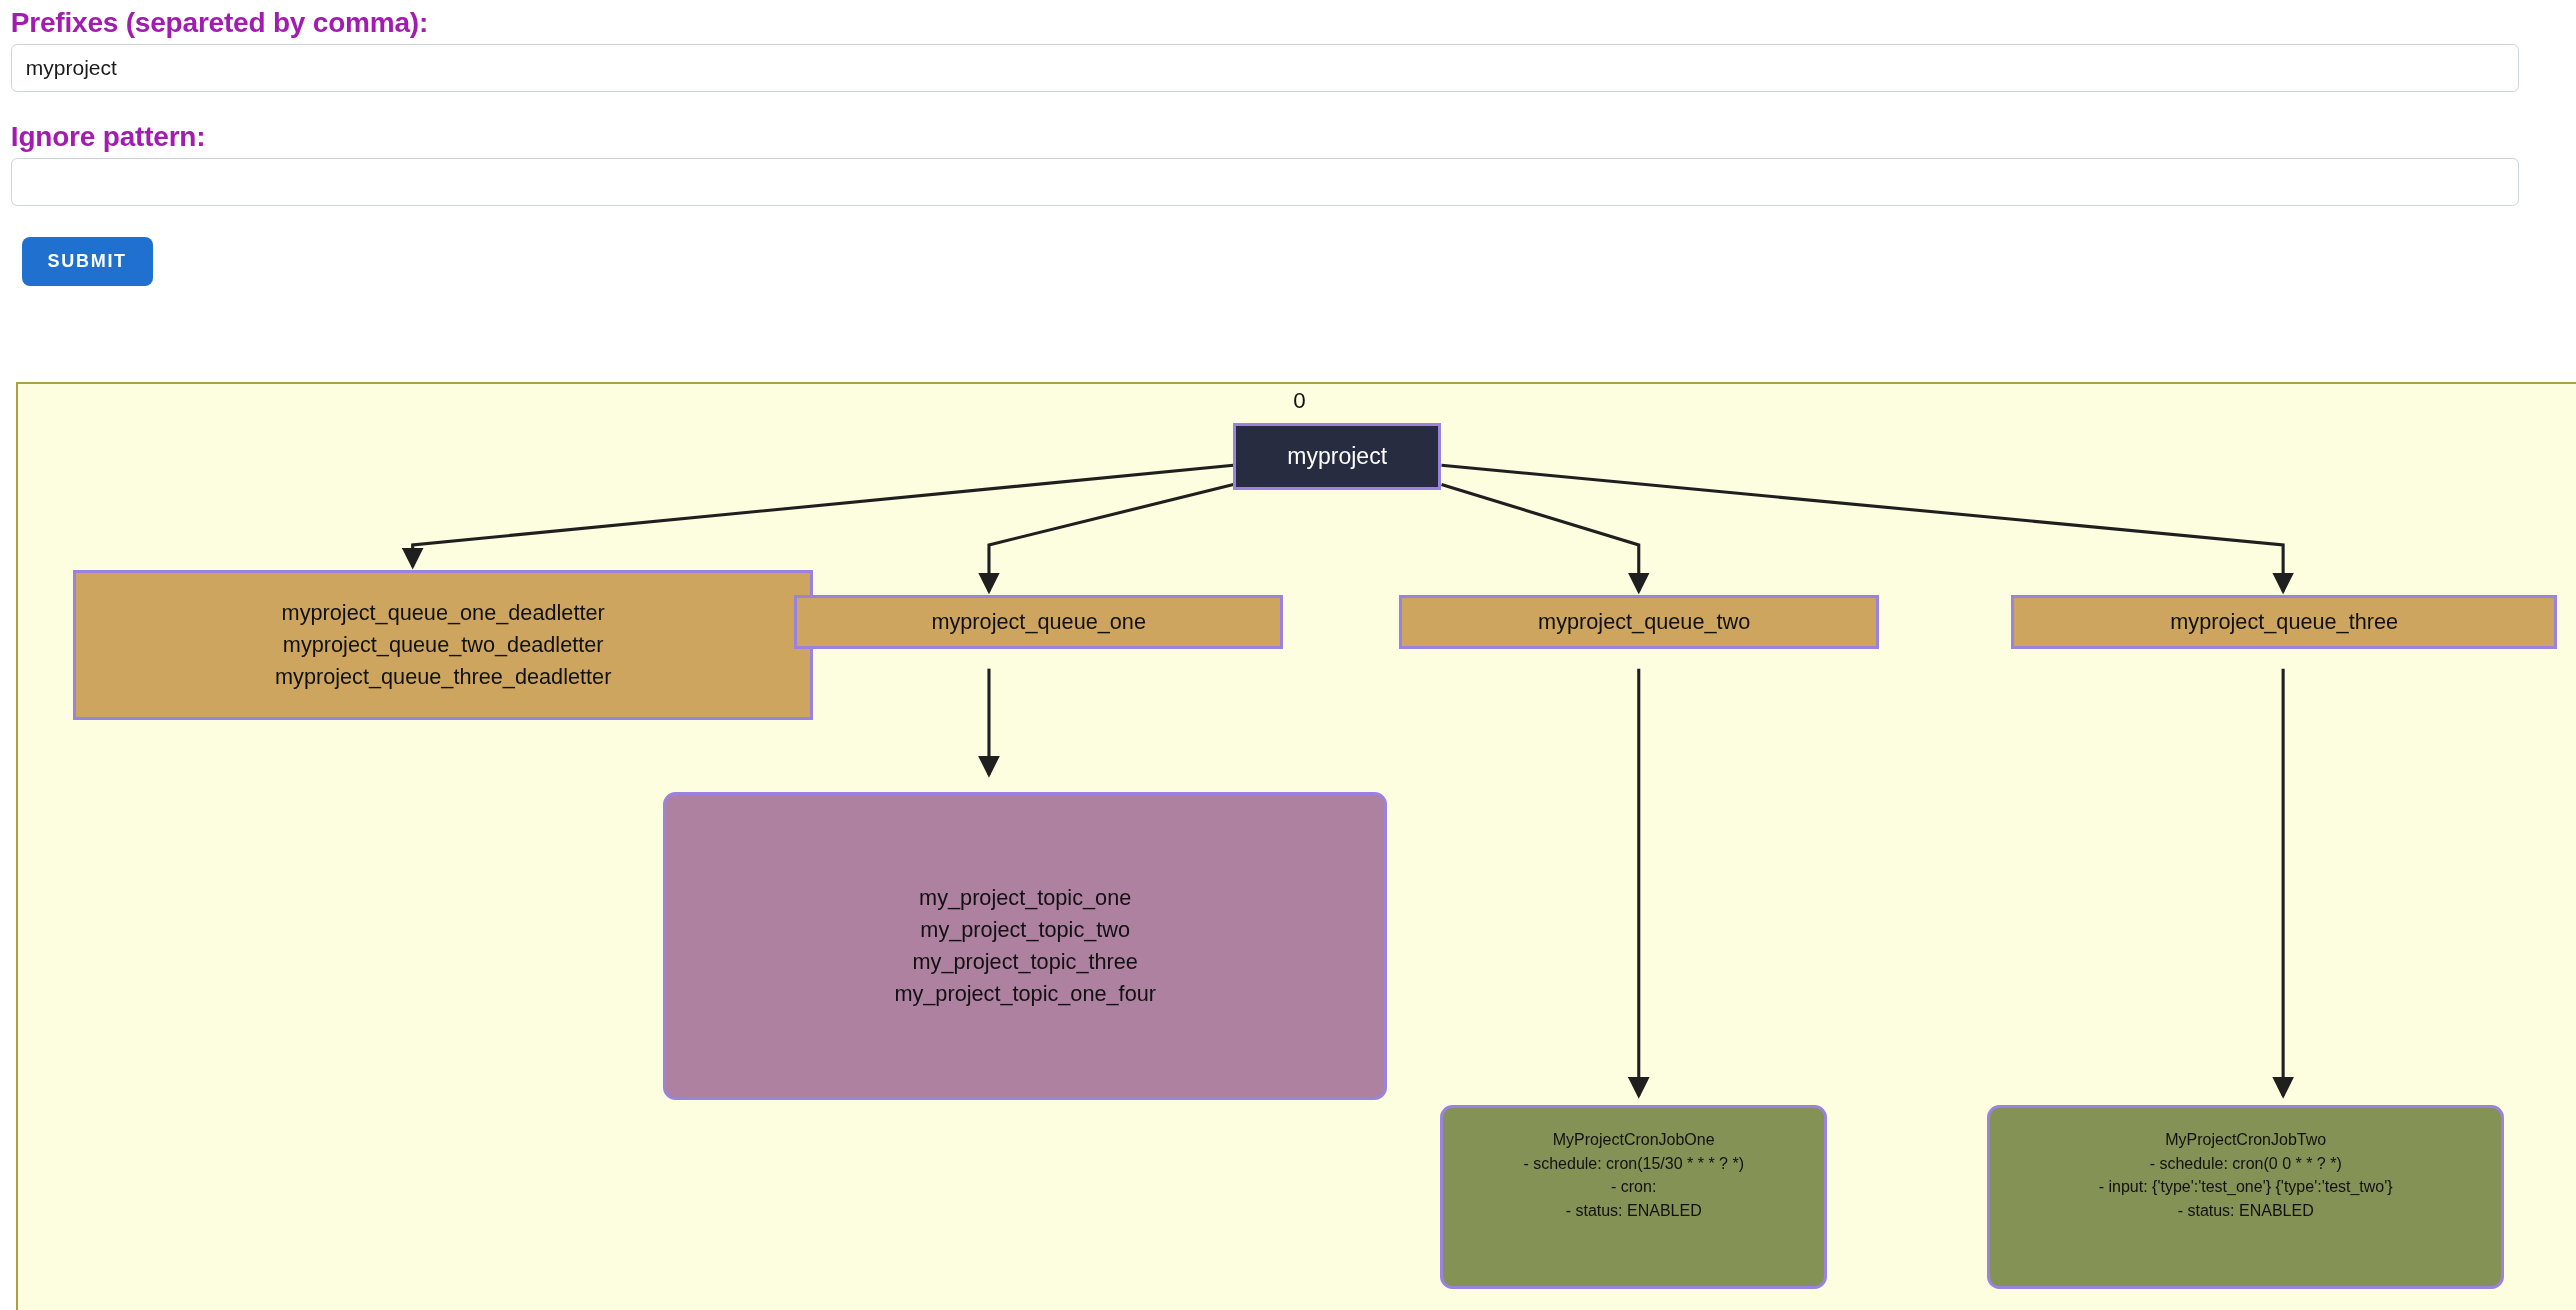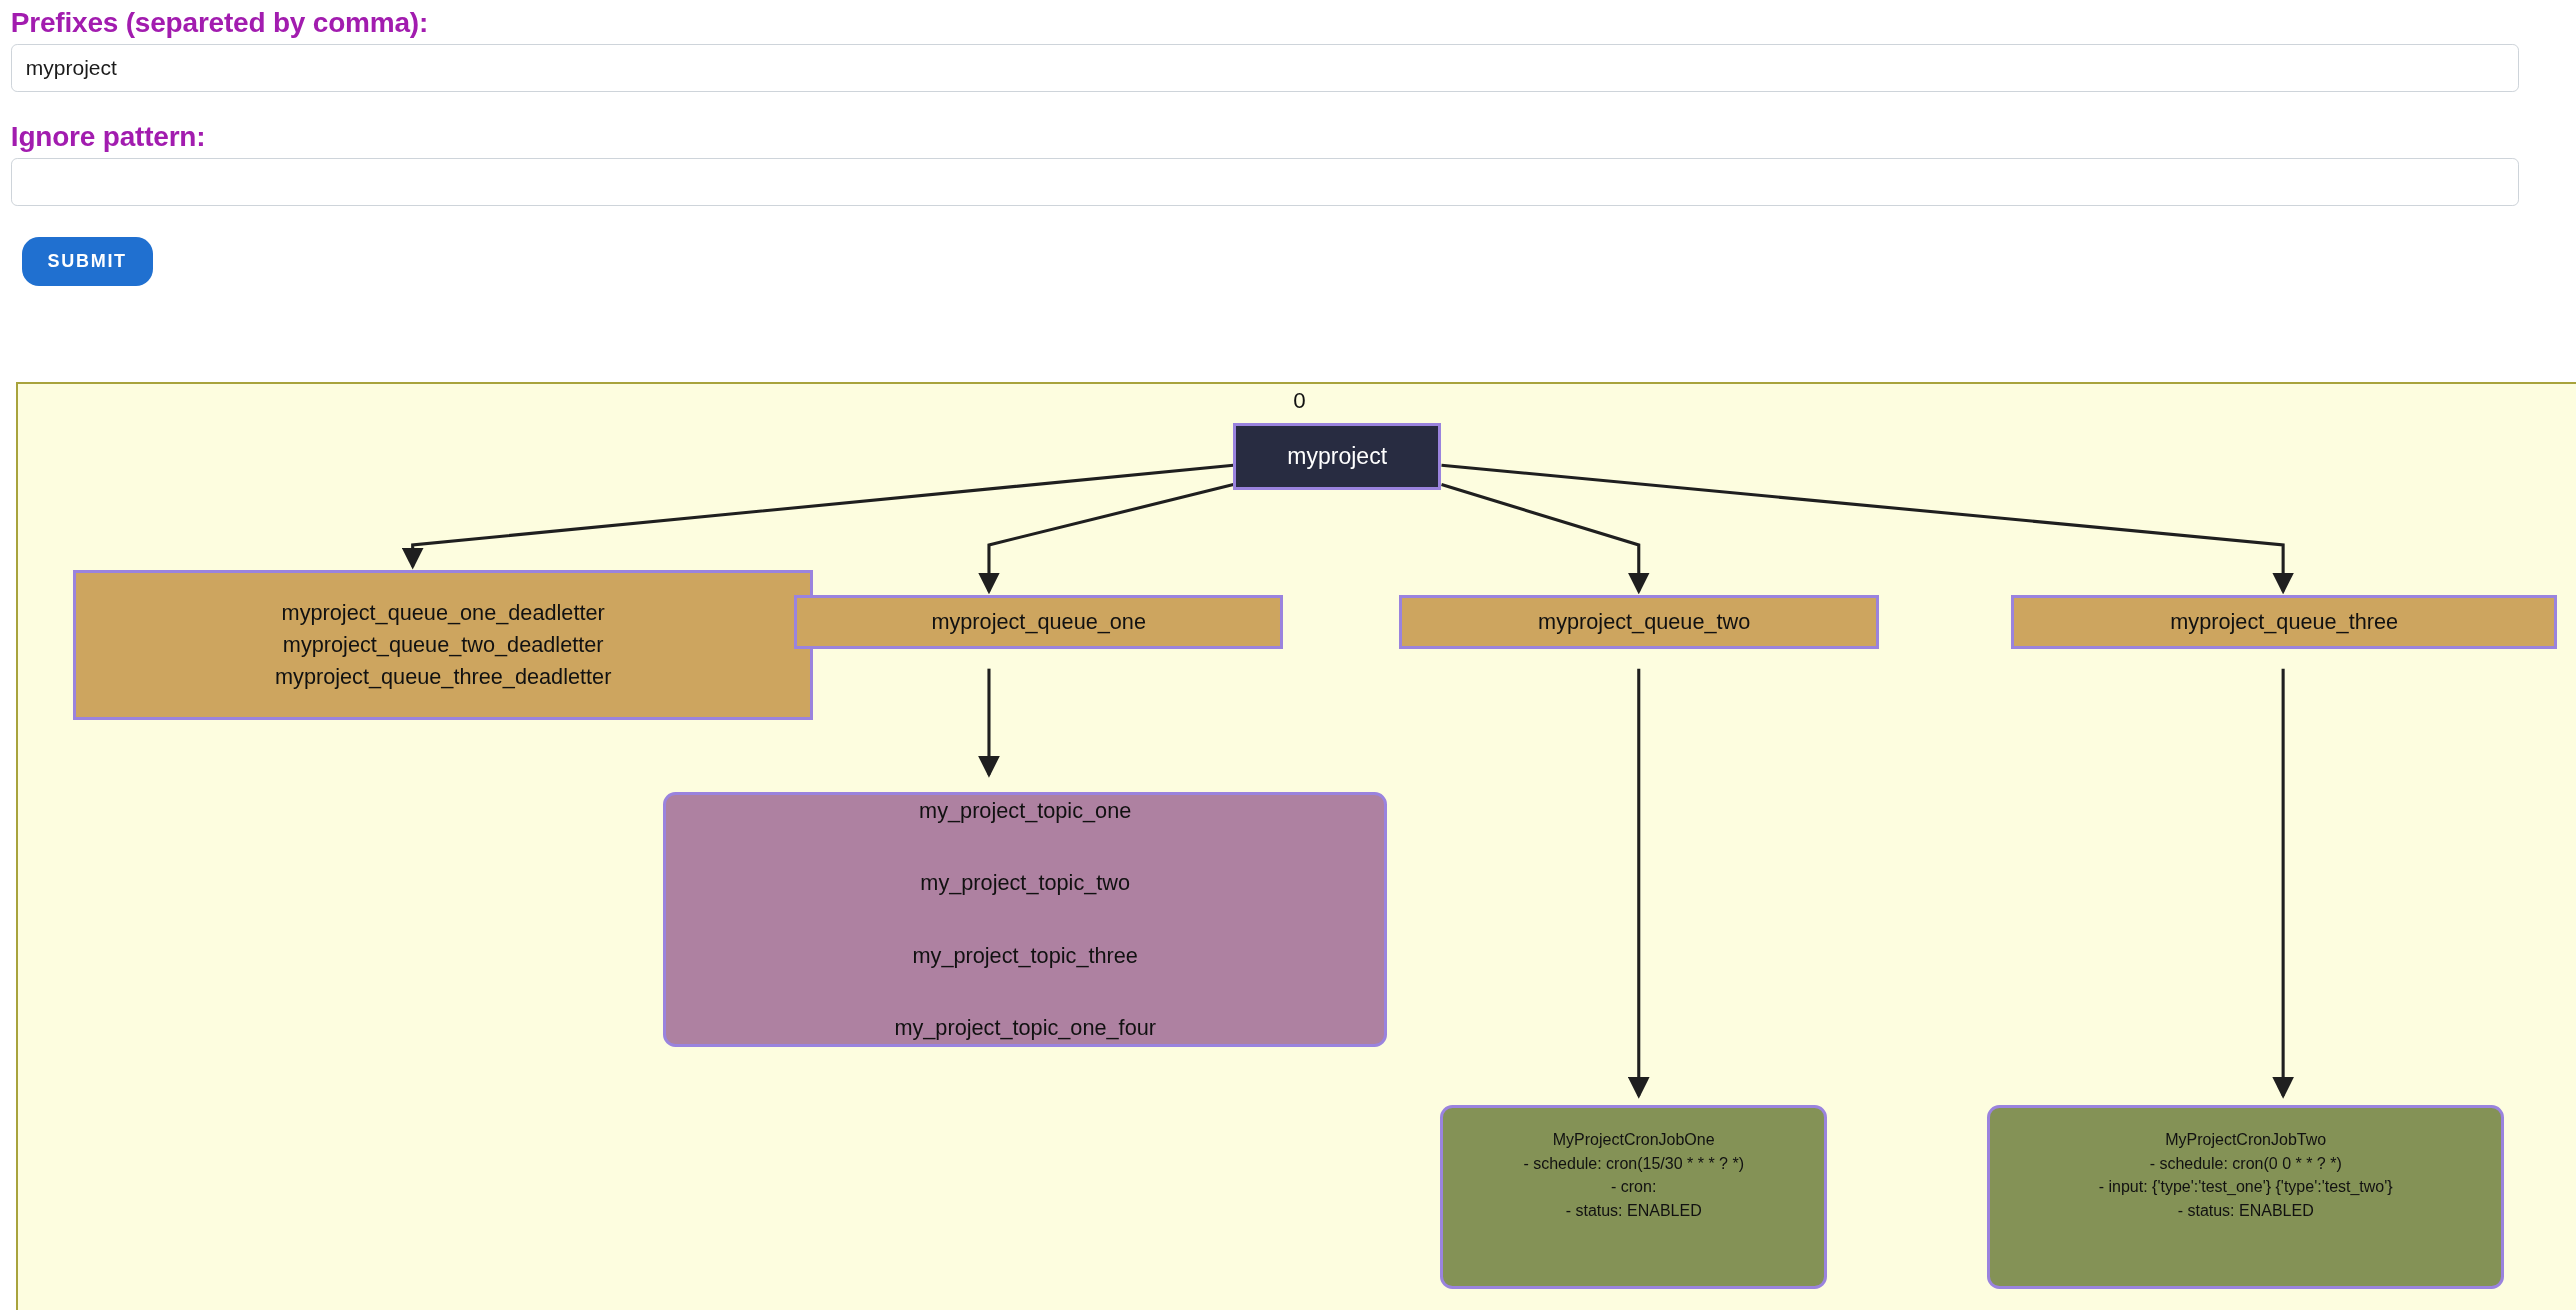--- a/index.html
+++ b/index.html
@@ -25,21 +25,21 @@
     font-size: 21px; font-family: "Liberation Sans", sans-serif;
     padding: 0 14px; outline: none;
   }
   .text-input::placeholder { color: #9aa0a6; }
   .gap-1 { height: 21.7px; }
   .gap-2 { height: 26px; }
   .submit-button {
     margin-top: 4.6px; margin-left: 10.8px;
     display: inline-block;
     background: #2070d0; color: #ffffff;
-    border: none; border-radius: 17px;
+    border: none; border-radius: 8px;
     font-family: "Liberation Sans", sans-serif;
     font-size: 18px; font-weight: bold; letter-spacing: 1.7px;
     padding: 14px 26px 14px 26px;
     cursor: pointer;
   }
 
   
   .diagram {
     position: absolute;
     left: 16.2px; top: 382px;
@@ -138,21 +138,21 @@
     </div>
 
     <div class="node node-queue" style="left:1381px; top:211px; width:480px; height:54px;padding-left:10px;">
       <div class="line">myproject_queue_two</div>
     </div>
 
     <div class="node node-queue" style="left:1993px; top:211px; width:546px; height:54px;">
       <div class="line">myproject_queue_three</div>
     </div>
 
-    <div class="node node-topic" style="left:645px; top:408px; width:724px; height:255px;justify-content:space-between;">
+    <div class="node node-topic" style="left:645px; top:408px; width:724px; height:308px;">
       <div class="line">my_project_topic_one</div>
       <div class="line">my_project_topic_two</div>
       <div class="line">my_project_topic_three</div>
       <div class="line">my_project_topic_one_four</div>
     </div>
 
     <div class="node node-cron" style="left:1422px; top:721px; width:387px; height:184px; justify-content:flex-start; padding-top:20px;">
       <div class="line">MyProjectCronJobOne</div>
       <div class="line">- schedule: cron(15/30 * * * ? *)</div>
       <div class="line">- cron:</div>

